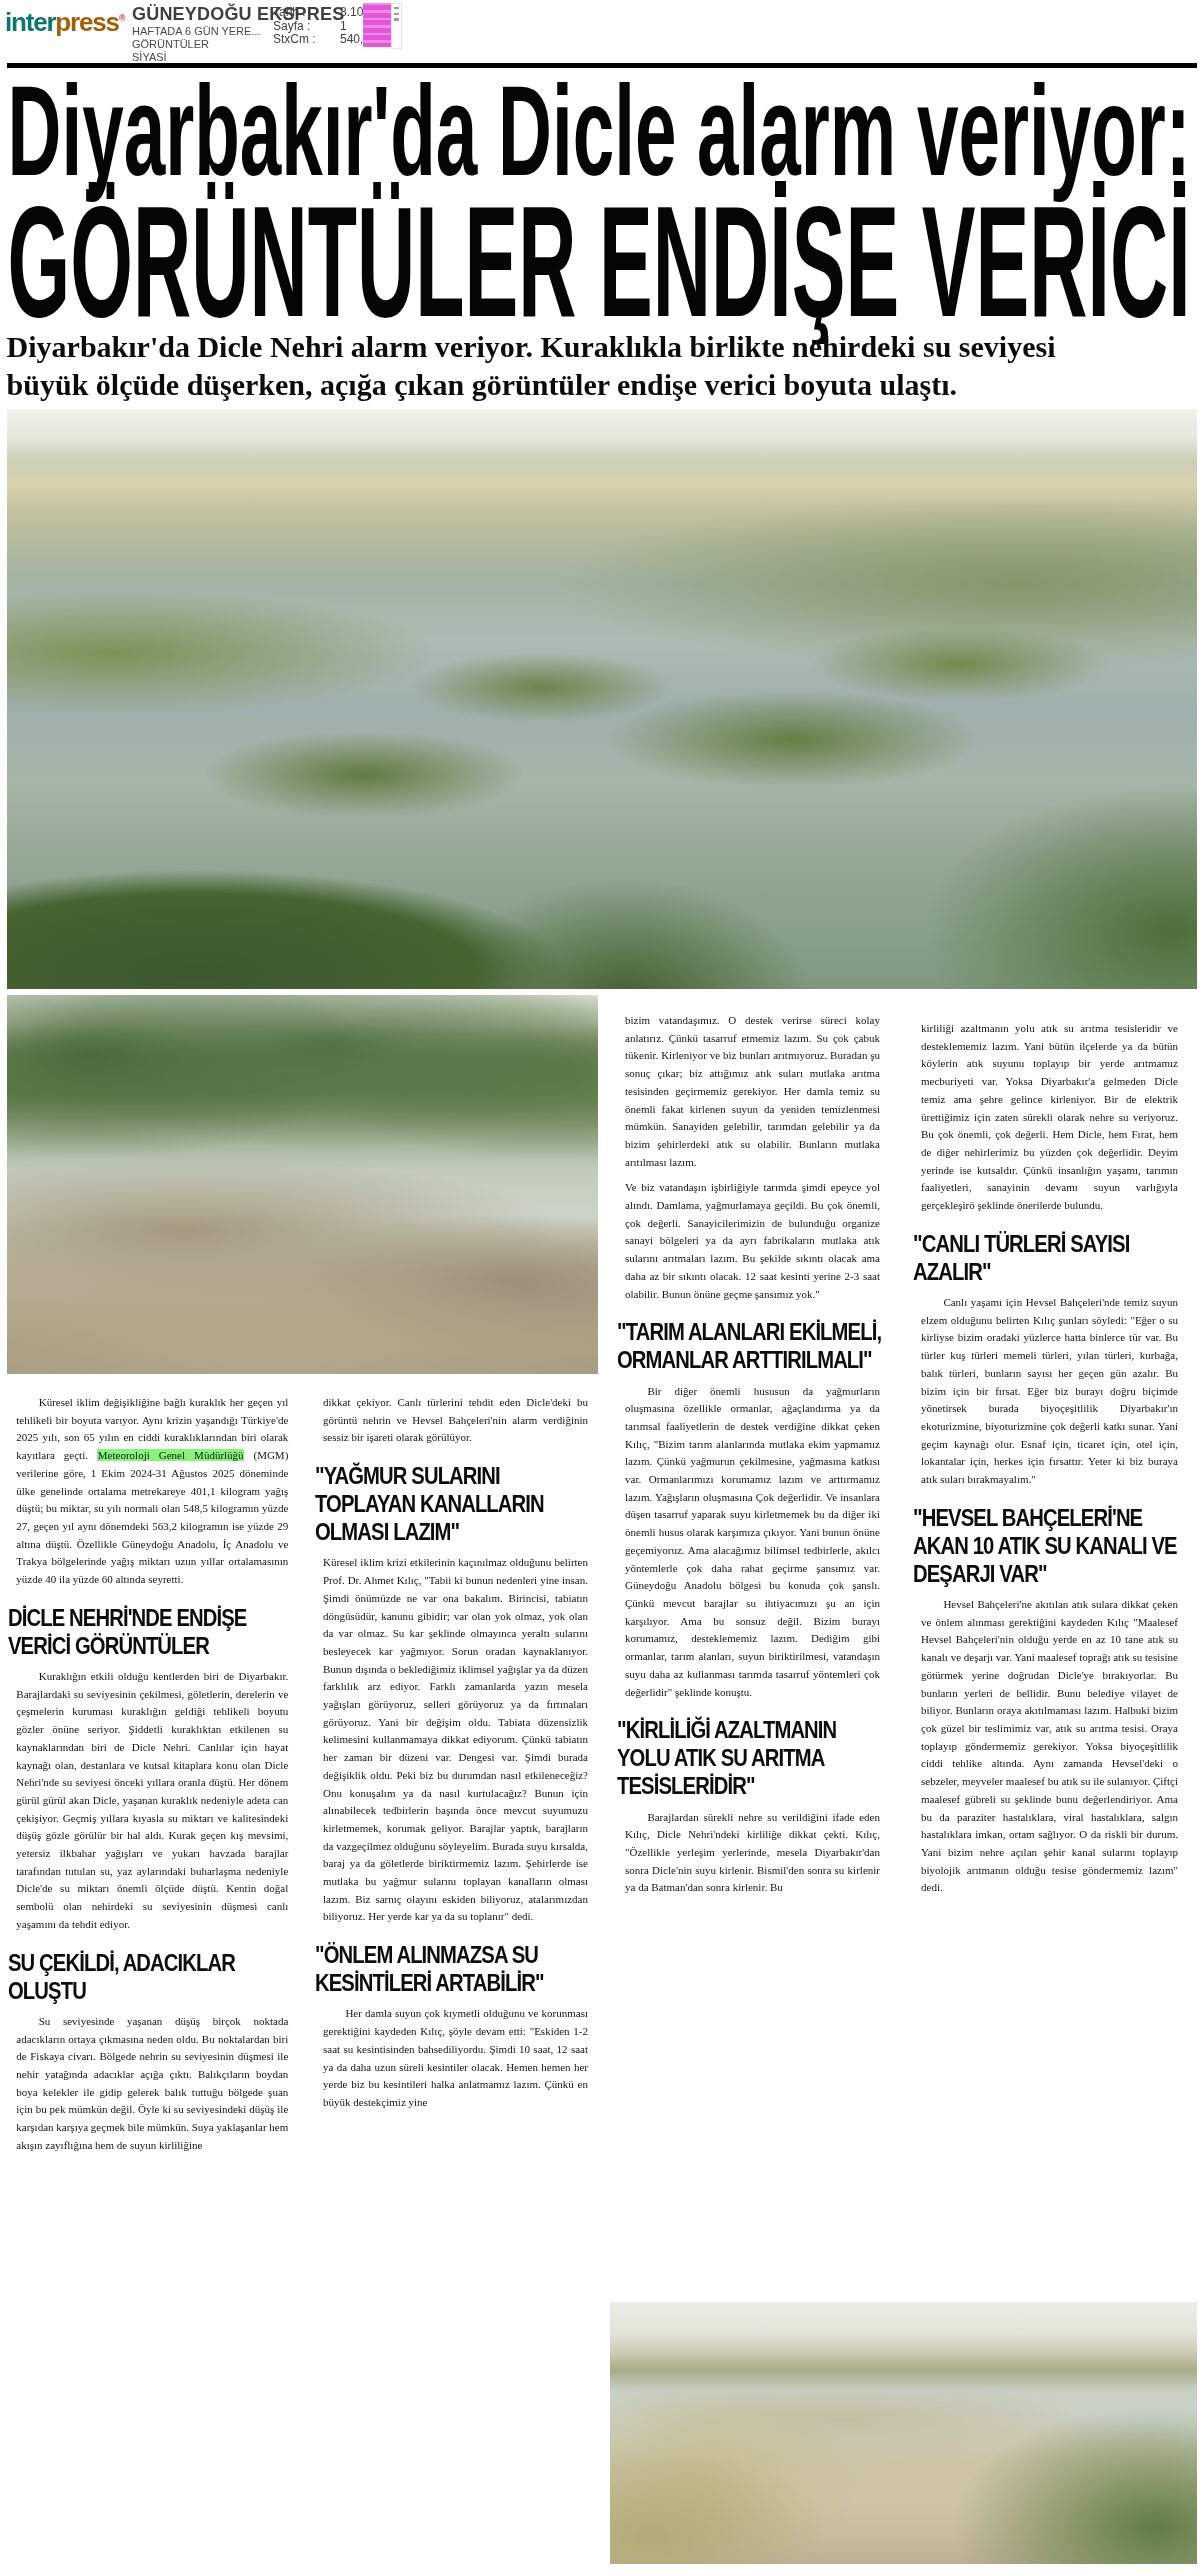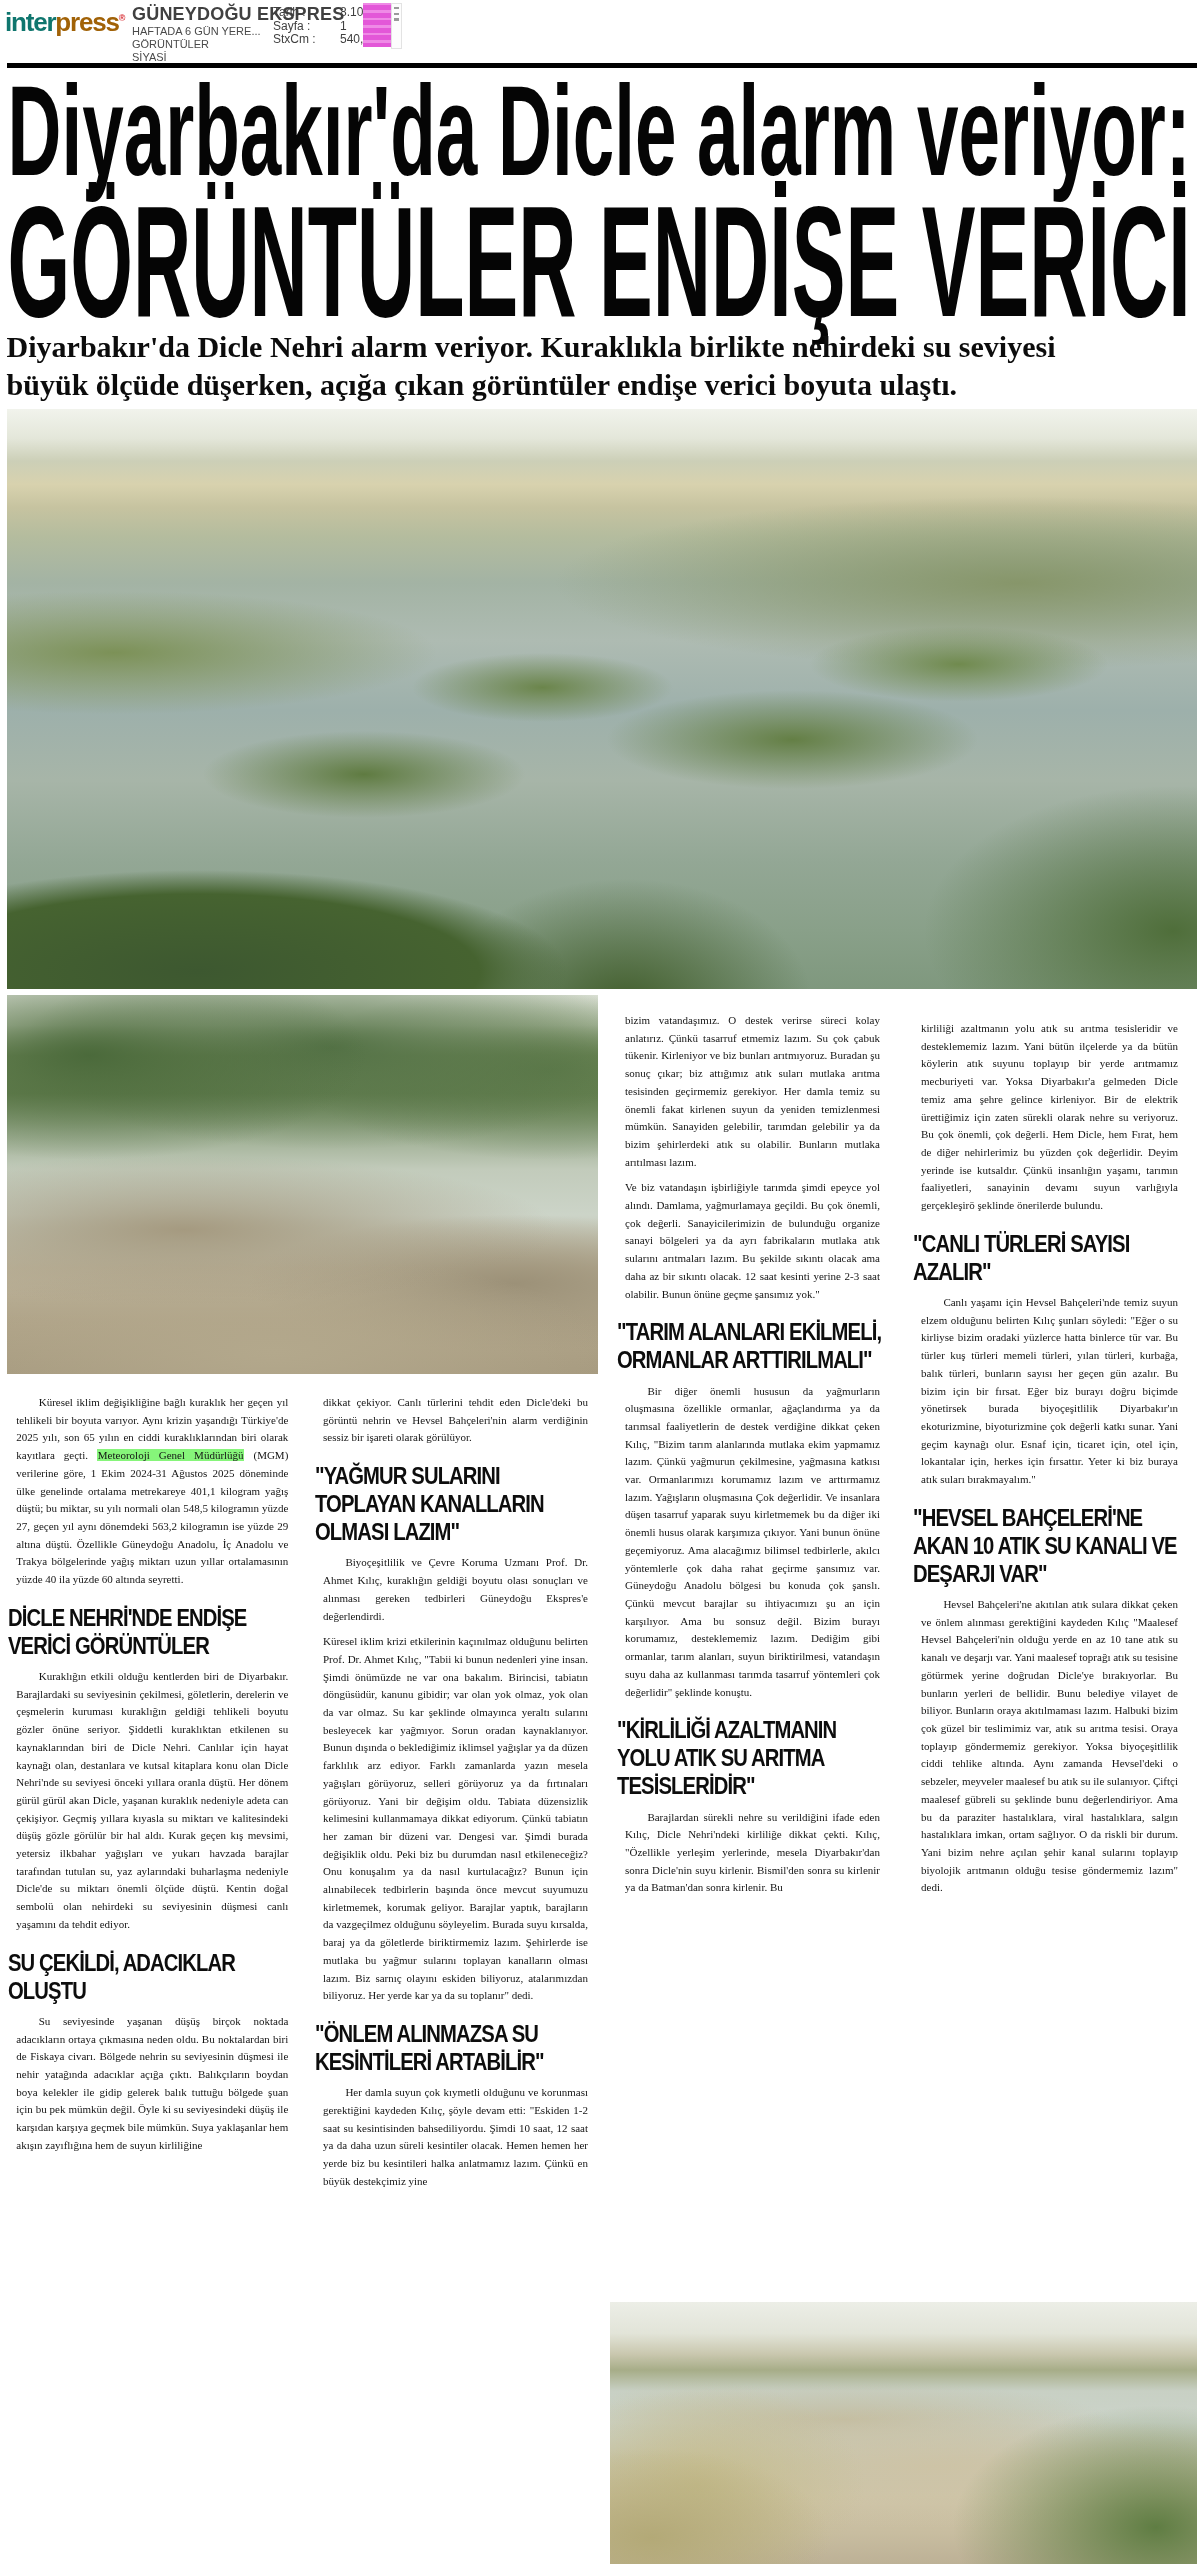--- a/index.html
+++ b/index.html
@@ -127,21 +127,20 @@
   <div class="col col1">
       <p class="para">Küresel iklim değişikliğine bağlı kuraklık her geçen yıl tehlikeli bir boyuta varıyor. Aynı krizin yaşandığı Türkiye'de 2025 yılı, son 65 yılın en ciddi kuraklıklarından biri olarak kayıtlara geçti. <mark style="background: rgb(134, 245, 122);">Meteoroloji Genel Müdürlüğü</mark> (MGM) verilerine göre, 1 Ekim 2024-31 Ağustos 2025 döneminde ülke genelinde ortalama metrekareye 401,1 kilogram yağış düştü; bu miktar, su yılı normali olan 548,5 kilogramın yüzde 27, geçen yıl aynı dönemdeki 563,2 kilogramın ise yüzde 29 altına düştü. Özellikle Güneydoğu Anadolu, İç Anadolu ve Trakya bölgelerinde yağış miktarı uzun yıllar ortalamasının yüzde 40 ila yüzde 60 altında seyretti.</p>
       <h3 class="subhead">DİCLE NEHRİ'NDE ENDİŞE VERİCİ GÖRÜNTÜLER</h3>
       <p class="para">Kuraklığın etkili olduğu kentlerden biri de Diyarbakır. Barajlardaki su seviyesinin çekilmesi, göletlerin, derelerin ve çeşmelerin kuruması kuraklığın geldiği tehlikeli boyutu gözler önüne seriyor. Şiddetli kuraklıktan etkilenen su kaynaklarından biri de Dicle Nehri. Canlılar için hayat kaynağı olan, destanlara ve kutsal kitaplara konu olan Dicle Nehri'nde su seviyesi önceki yıllara oranla düştü. Her dönem gürül gürül akan Dicle, yaşanan kuraklık nedeniyle adeta can çekişiyor. Geçmiş yıllara kıyasla su miktarı ve kalitesindeki düşüş gözle görülür bir hal aldı. Kurak geçen kış mevsimi, yetersiz ilkbahar yağışları ve yukarı havzada barajlar tarafından tutulan su, yaz aylarındaki buharlaşma nedeniyle Dicle'de su miktarı önemli ölçüde düştü. Kentin doğal sembolü olan nehirdeki su seviyesinin düşmesi canlı yaşamını da tehdit ediyor.</p>
       <h3 class="subhead">SU ÇEKİLDİ, ADACIKLAR OLUŞTU</h3>
       <p class="para">Su seviyesinde yaşanan düşüş birçok noktada adacıkların ortaya çıkmasına neden oldu. Bu noktalardan biri de Fiskaya civarı. Bölgede nehrin su seviyesinin düşmesi ile nehir yatağında adacıklar açığa çıktı. Balıkçıların boydan boya kelekler ile gidip gelerek balık tuttuğu bölgede şuan için bu pek mümkün değil. Öyle ki su seviyesindeki düşüş ile karşıdan karşıya geçmek bile mümkün. Suya yaklaşanlar hem akışın zayıflığına hem de suyun kirliliğine</p>
     </div>
   <div class="col col2">
       <p class="para noindent">dikkat çekiyor. Canlı türlerini tehdit eden Dicle'deki bu görüntü nehrin ve Hevsel Bahçeleri'nin alarm verdiğinin sessiz bir işareti olarak görülüyor.</p>
       <h3 class="subhead">"YAĞMUR SULARINI TOPLAYAN KANALLARIN OLMASI LAZIM"</h3>
-      <p class="para">Biyoçeşitlilik ve Çevre Koruma Uzmanı Prof. Dr. Ahmet Kılıç, kuraklığın geldiği boyutu olası sonuçları ve alınması gereken tedbirleri Güneydoğu Ekspres'e değerlendirdi.</p>
       <p class="para noindent">Küresel iklim krizi etkilerinin kaçınılmaz olduğunu belirten Prof. Dr. Ahmet Kılıç, "Tabii ki bunun nedenleri yine insan. Şimdi önümüzde ne var ona bakalım. Birincisi, tabiatın döngüsüdür, kanunu gibidir; var olan yok olmaz, yok olan da var olmaz. Su kar şeklinde olmayınca yeraltı sularını besleyecek kar yağmıyor. Sorun oradan kaynaklanıyor. Bunun dışında o beklediğimiz iklimsel yağışlar ya da düzen farklılık arz ediyor. Farklı zamanlarda yazın mesela yağışları görüyoruz, selleri görüyoruz ya da fırtınaları görüyoruz. Yani bir değişim oldu. Tabiata düzensizlik kelimesini kullanmamaya dikkat ediyorum. Çünkü tabiatın her zaman bir düzeni var. Dengesi var. Şimdi burada değişiklik oldu. Peki biz bu durumdan nasıl etkileneceğiz? Onu konuşalım ya da nasıl kurtulacağız? Bunun için alınabilecek tedbirlerin başında önce mevcut suyumuzu kirletmemek, korumak geliyor. Barajlar yaptık, barajların da vazgeçilmez olduğunu söyleyelim. Burada suyu kırsalda, baraj ya da göletlerde biriktirmemiz lazım. Şehirlerde ise mutlaka bu yağmur sularını toplayan kanalların olması lazım. Biz sarnıç olayını eskiden biliyoruz, atalarımızdan biliyoruz. Her yerde kar ya da su toplanır" dedi.</p>
       <h3 class="subhead">"ÖNLEM ALINMAZSA SU KESİNTİLERİ ARTABİLİR"</h3>
       <p class="para">Her damla suyun çok kıymetli olduğunu ve korunması gerektiğini kaydeden Kılıç, şöyle devam etti: "Eskiden 1-2 saat su kesintisinden bahsediliyordu. Şimdi 10 saat, 12 saat ya da daha uzun süreli kesintiler olacak. Hemen hemen her yerde biz bu kesintileri halka anlatmamız lazım. Çünkü en büyük destekçimiz yine</p>
     </div>
   <div class="col col3">
       <p class="para noindent">bizim vatandaşımız. O destek verirse süreci kolay anlatırız. Çünkü tasarruf etmemiz lazım. Su çok çabuk tükenir. Kirleniyor ve biz bunları arıtmıyoruz. Buradan şu sonuç çıkar; biz attığımız atık suları mutlaka arıtma tesisinden geçirmemiz gerekiyor. Her damla temiz su önemli fakat kirlenen suyun da yeniden temizlenmesi mümkün. Sanayiden gelebilir, tarımdan gelebilir ya da bizim şehirlerdeki atık su olabilir. Bunların mutlaka arıtılması lazım.</p>
       <p class="para noindent">Ve biz vatandaşın işbirliğiyle tarımda şimdi epeyce yol alındı. Damlama, yağmurlamaya geçildi. Bu çok önemli, çok değerli. Sanayicilerimizin de bulunduğu organize sanayi bölgeleri ya da ayrı fabrikaların mutlaka atık sularını arıtmaları lazım. Bu şekilde sıkıntı olacak ama daha az bir sıkıntı olacak. 12 saat kesinti yerine 2-3 saat olabilir. Bunun önüne geçme şansımız yok."</p>
       <h3 class="subhead">"TARIM ALANLARI EKİLMELİ, ORMANLAR ARTTIRILMALI"</h3>
       <p class="para">Bir diğer önemli hususun da yağmurların oluşmasına özellikle ormanlar, ağaçlandırma ya da tarımsal faaliyetlerin de destek verdiğine dikkat çeken Kılıç, "Bizim tarım alanlarında mutlaka ekim yapmamız lazım. Çünkü yağmurun çekilmesine, yağmasına katkısı var. Ormanlarımızı korumamız lazım ve arttırmamız lazım. Yağışların oluşmasına Çok değerlidir. Ve insanlara düşen tasarruf yaparak suyu kirletmemek bu da diğer iki önemli husus olarak karşımıza çıkıyor. Yani bunun önüne geçemiyoruz. Ama alacağımız bilimsel tedbirlerle, akılcı yöntemlerle çok daha rahat geçirme şansımız var. Güneydoğu Anadolu bölgesi bu konuda çok şanslı. Çünkü mevcut barajlar su ihtiyacımızı şu an için karşılıyor. Ama bu sonsuz değil. Bizim burayı korumamız, desteklememiz lazım. Dediğim gibi ormanlar, tarım alanları, suyun biriktirilmesi, vatandaşın suyu daha az kullanması tarımda tasarruf yöntemleri çok değerlidir" şeklinde konuştu.</p>
       <h3 class="subhead">"KİRLİLİĞİ AZALTMANIN YOLU ATIK SU ARITMA TESİSLERİDİR"</h3>

